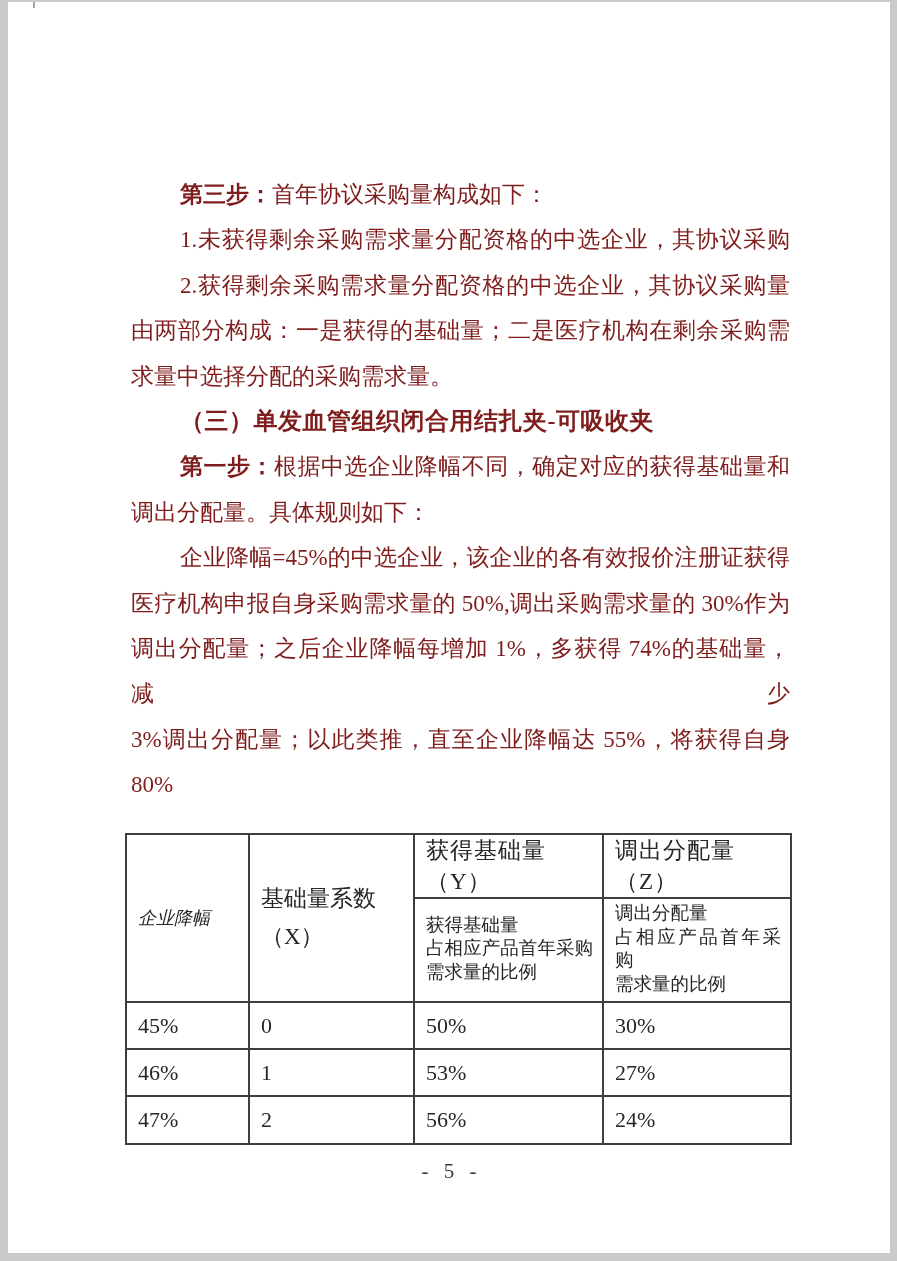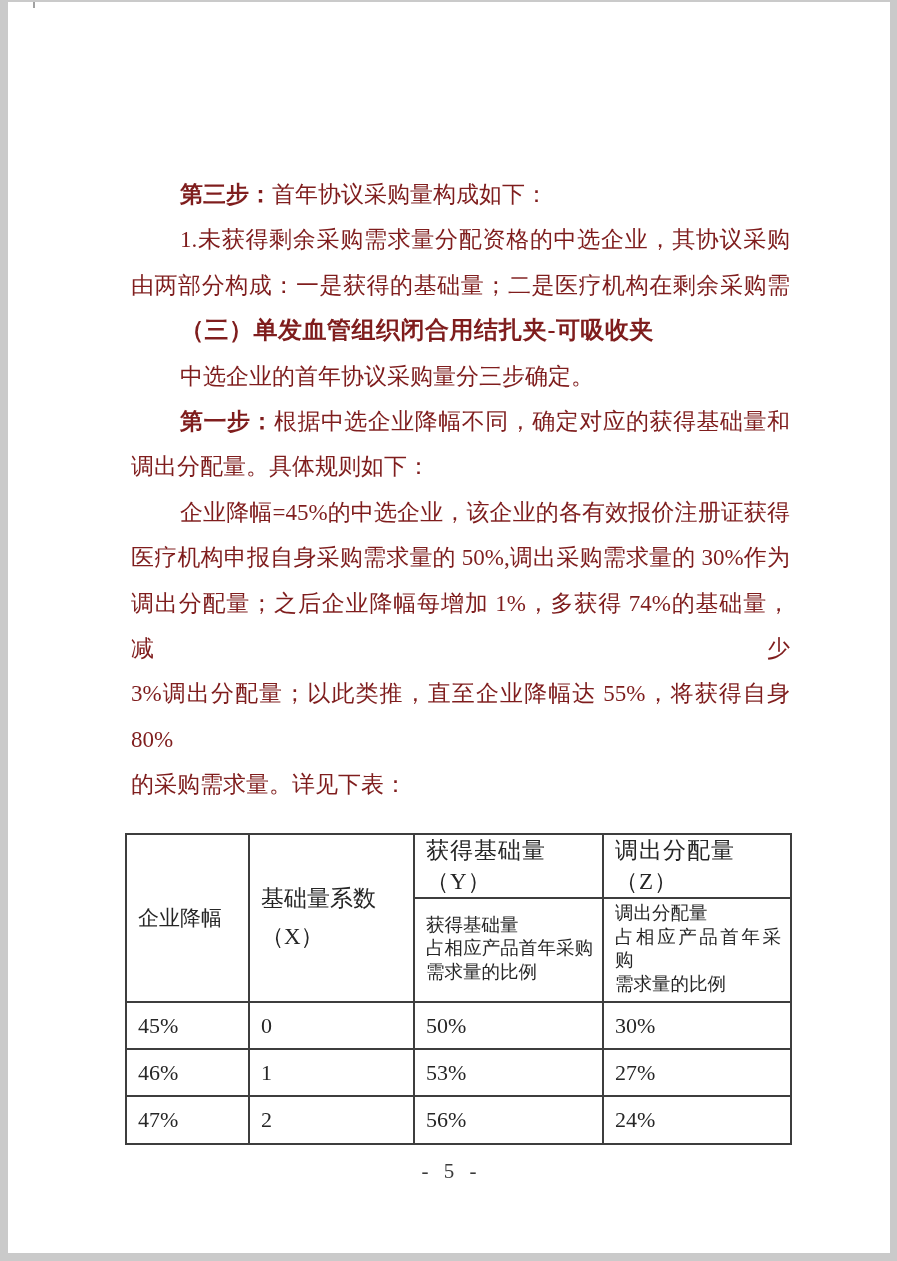--- a/index.html
+++ b/index.html
@@ -33,21 +33,21 @@
     position: absolute; left: 117px; top: 831px;
     width: 665px; border-collapse: collapse; table-layout: fixed;
     color: #262626;
   }
   table.doc-table td {
     border: 2px solid #3e3e3e;
     vertical-align: middle;
     padding: 0 8px 0 11px;
     overflow: hidden;
   }
-  td.c1 { font-size: 21px; }
+  td.c1 { font-size: 18px; font-style: italic; }
   td.c2 { font-size: 23px; }
   td.c2 div { line-height: 38px; }
   tr.hdr-top td.ctop { height: 45px; font-size: 23px; letter-spacing: 1px; border-radius: 19px; }
   tr.hdr-sub td.csub {
     height: 66px; font-size: 18.5px; line-height: 23.5px;
     vertical-align: middle; padding: 3px 9px 5px 11px;
   }
   td.csub .just { text-align: justify; text-align-last: justify; }
   tr.data td { height: 45px; font-size: 22px; }
   tr.data.last td { height: 46px; margin-top: 32px; }
@@ -60,30 +60,30 @@
 </style>
 </head>
 <body>
 
 <div class="paper">
   <div class="scan-tick"></div>
 
   <div class="content">
     <div class="line indent"><span class="lead">第三步：</span><span>首年协议采购量构成如下：</span></div>
     <div class="line indent fill">1.未获得剩余采购需求量分配资格的中选企业，其协议采购</div>
+    <div class="line indent fill">2.获得剩余采购需求量分配资格的中选企业，其协议采购量</div>
     <div class="line fill">由两部分构成：一是获得的基础量；二是医疗机构在剩余采购需</div>
+    <div class="line">求量中选择分配的采购需求量。</div>
     <div class="line indent heading">（三）单发血管组织闭合用结扎夹-可吸收夹</div>
-    <div class="line indent">中选企业的首年协议采购量分三步确定。</div>
     <div class="line indent fill"><span class="lead">第一步：</span><span>根据中选企业降幅不同，确定对应的获得基础量和</span></div>
     <div class="line">调出分配量。具体规则如下：</div>
     <div class="line indent fill">企业降幅=45%的中选企业，该企业的各有效报价注册证获得</div>
     <div class="line fill">医疗机构申报自身采购需求量的 50%,调出采购需求量的 30%作为</div>
     <div class="line fill">调出分配量；之后企业降幅每增加 1%，多获得 74%的基础量，减少</div>
     <div class="line fill">3%调出分配量；以此类推，直至企业降幅达 55%，将获得自身 80%</div>
-    <div class="line">的采购需求量。详见下表：</div>
   </div>
 
   <table class="doc-table">
     <colgroup>
       <col style="width:123px">
         <col style="width:165px">
         <col style="width:189px">
         <col style="width:188px">
     </colgroup>
     <tbody>

